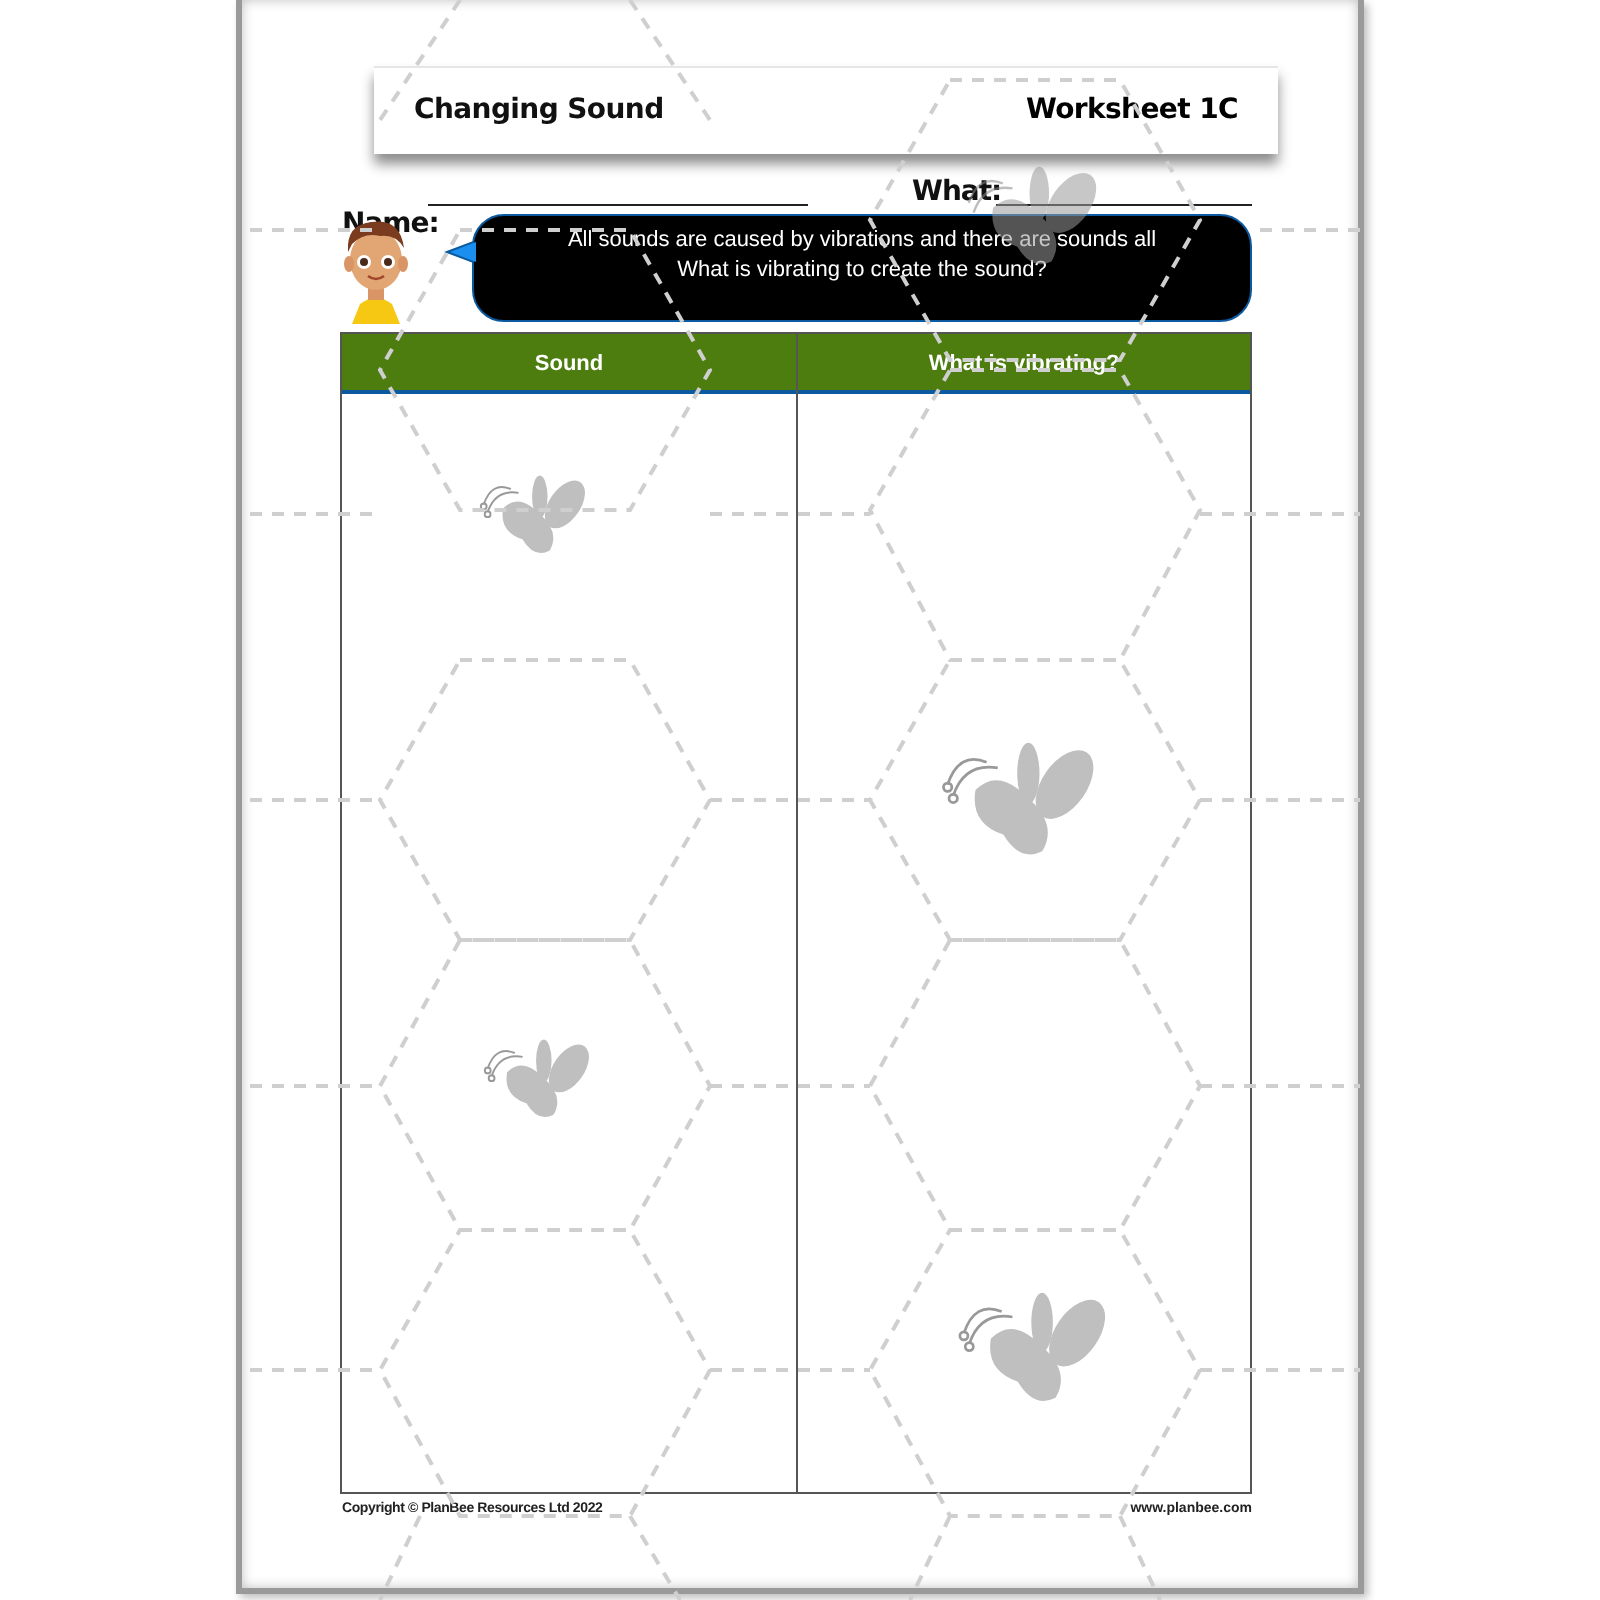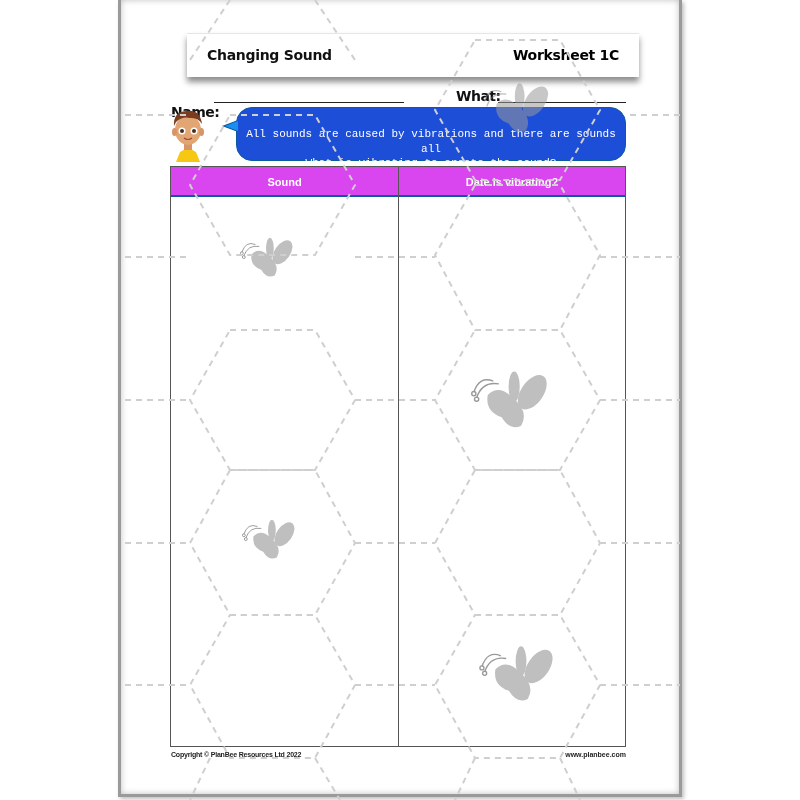--- a/index.html
+++ b/index.html
@@ -8,26 +8,26 @@
         border-left:3px solid #9a9a9a;border-right:3px solid #9a9a9a;border-bottom:3px solid #9a9a9a;
         box-shadow:inset 0 0 6px rgba(0,0,0,0.25), 2px 2px 4px rgba(0,0,0,0.25);box-sizing:border-box;}
   .hex-layer{position:absolute;left:0;top:0;width:800px;height:800px;pointer-events:none;z-index:5;}
   .title-bar{position:absolute;left:174px;top:33px;width:452px;height:43px;background:#fff;
         box-shadow:0 5px 6px rgba(0,0,0,0.45);border-top:1px solid #e6e6e6;margin-left:13px;}
   .title-left{position:absolute;left:20px;top:13px;font-family:"DejaVu Sans",sans-serif;font-weight:bold;font-size:14px;letter-spacing:-0.3px;color:#111;}
   .title-right{position:absolute;right:20px;top:13px;font-family:"DejaVu Sans",sans-serif;font-weight:bold;font-size:14px;letter-spacing:-0.3px;color:#000000;}
   .label{position:absolute;font-family:"DejaVu Sans",sans-serif;font-weight:bold;font-size:14px;letter-spacing:-0.5px;color:#111;}
   .line{position:absolute;height:1px;background:#222;}
   .avatar{position:absolute;left:168px;top:106px;width:40px;height:56px;}
-  .bubble{position:absolute;left:236px;top:107px;width:390px;height:54px;background:#1d4ed8;border:1.5px solid #0b5aa0;border-radius:16px;box-sizing:border-box;
-        color:#fff;font-size:11px;line-height:14.5px;text-align:center;padding-top:19px;font-family:Liberation Mono, monospace;}
+  .bubble{position:absolute;left:236px;top:107px;width:390px;height:54px;background:#000000;border:1.5px solid #0b5aa0;border-radius:16px;box-sizing:border-box;
+        color:#fff;font-size:11px;line-height:14.5px;text-align:center;padding-top:5px;}
   .bubble-tail{position:absolute;left:222px;top:120px;width:0;height:0;border-top:6px solid transparent;border-bottom:6px solid transparent;border-right:16px solid #0b5aa0;}
   .bubble-tail-inner{position:absolute;left:225px;top:121px;width:0;height:0;border-top:5px solid transparent;border-bottom:5px solid transparent;border-right:13px solid #1a8ff0;}
   .table{position:absolute;left:170px;top:166px;width:456px;height:581px;border:1px solid #555;box-sizing:border-box;}
-  .th{position:absolute;top:0;height:30px;background:#d946ef;color:#fff;font-weight:bold;font-size:11px;text-align:center;line-height:30px;border-bottom:2px solid #0b5aa0;box-sizing:border-box;}
+  .th{position:absolute;top:0;height:30px;background:#4d7c0f;color:#fff;font-weight:bold;font-size:11px;text-align:center;line-height:30px;border-bottom:2px solid #0b5aa0;box-sizing:border-box;}
   .col-div{position:absolute;left:227px;top:0;width:1px;height:100%;background:#555;}
   .footer-left{position:absolute;left:171px;top:751px;font-size:7px;font-weight:bold;color:#222;letter-spacing:-0.2px;}
   .footer-right{position:absolute;right:174px;top:751px;font-size:7px;font-weight:bold;color:#222;}
   .bee{position:absolute;pointer-events:none;z-index:4;}
 </style>
 </head>
 <body>
 
 <div class="page"></div>
 
@@ -57,21 +57,21 @@
 
 <div class="bubble-tail"></div>
 <div class="bubble">
   <div>All sounds are caused by vibrations and there are sounds all</div>
   <div>What is vibrating to create the sound?</div>
 </div>
 <div class="bubble-tail-inner"></div>
 
 <div class="table">
   <div class="th" style="left:0;width:227px;">Sound</div>
-  <div class="th" style="left:228px;width:226px;">Date is vibrating?</div>
+  <div class="th" style="left:228px;width:226px;">What is vibrating?</div>
   <div class="col-div"></div>
   <div style="position:absolute;left:0;top:30px;width:227px;height:549px;"></div>
   <div style="position:absolute;left:228px;top:30px;width:226px;height:549px;"></div>
 </div>
 
 <span class="footer-left">Copyright © PlanBee Resources Ltd 2022</span>
 <span class="footer-right">www.planbee.com</span>
 
 <svg class="bee" style="left:238px;top:236px;width:58px;height:46px;" viewBox="0 0 60 46">
   <path d="M4 16 Q8 4 18 8 M6 20 Q10 8 22 10" stroke="#999" stroke-width="1" fill="none"></path>

